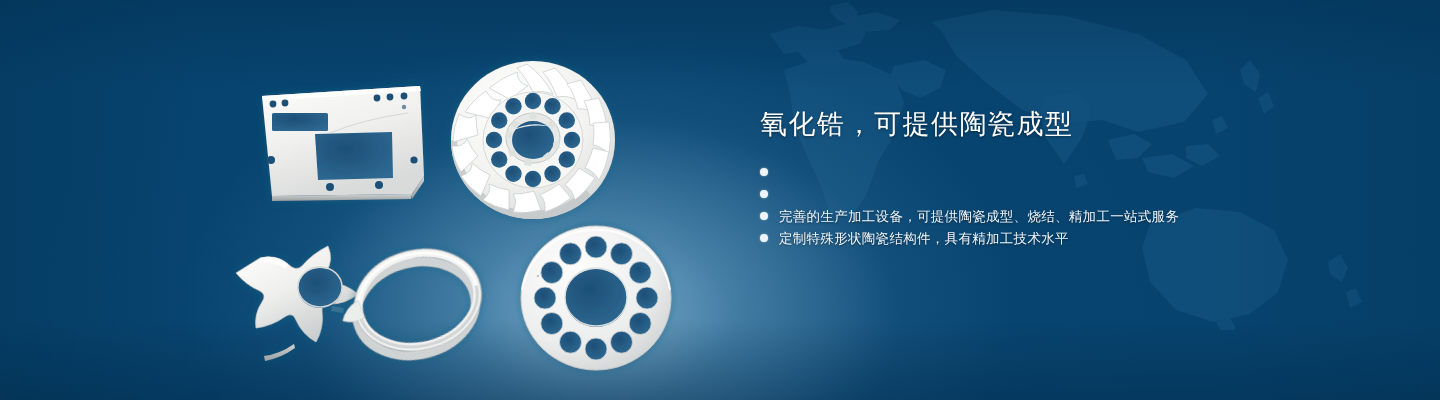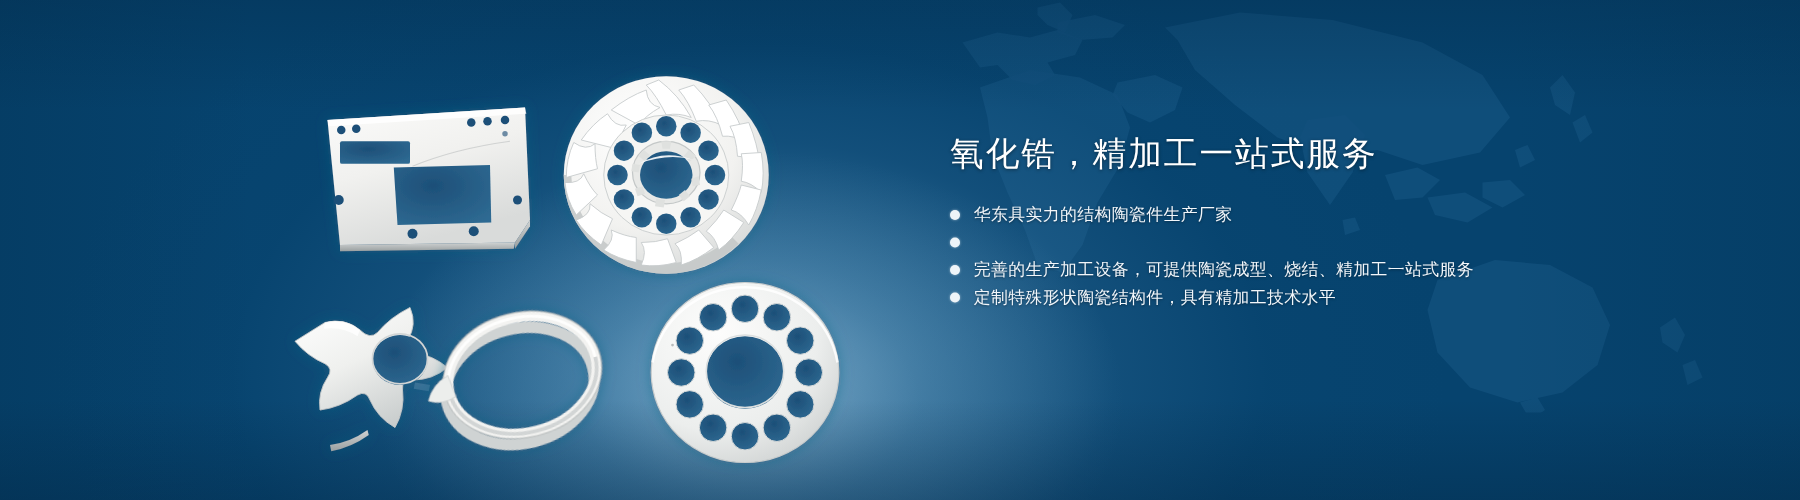--- a/index.html
+++ b/index.html
@@ -297,27 +297,26 @@
         <circle cx="-44.2" cy="-25.5" r="11"></circle>
         <circle cx="-25.5" cy="-44.2" r="11"></circle>
       </g>
 
       <circle cx="-58" cy="-22" r="1.1" fill="#a9adad" opacity="0.8"></circle>
     </g>
   </svg>
 
   <div class="text-block">
 
-    <div class="headline">氧化锆，精加工一站式服务</div>
+    <div class="headline">氧化锆，可提供陶瓷成型</div>
 
     <div class="bullets">
 
       <div class="bullet-row">
         <span class="bullet-dot"></span>
-        <span class="bullet-text">华东具实力的结构陶瓷件生产厂家</span>
       </div>
 
       <div class="bullet-row">
         <span class="bullet-dot"></span>
       </div>
 
       <div class="bullet-row">
         <span class="bullet-dot"></span>
         <span class="bullet-text">完善的生产加工设备，可提供陶瓷成型、烧结、精加工一站式服务</span>
       </div>

